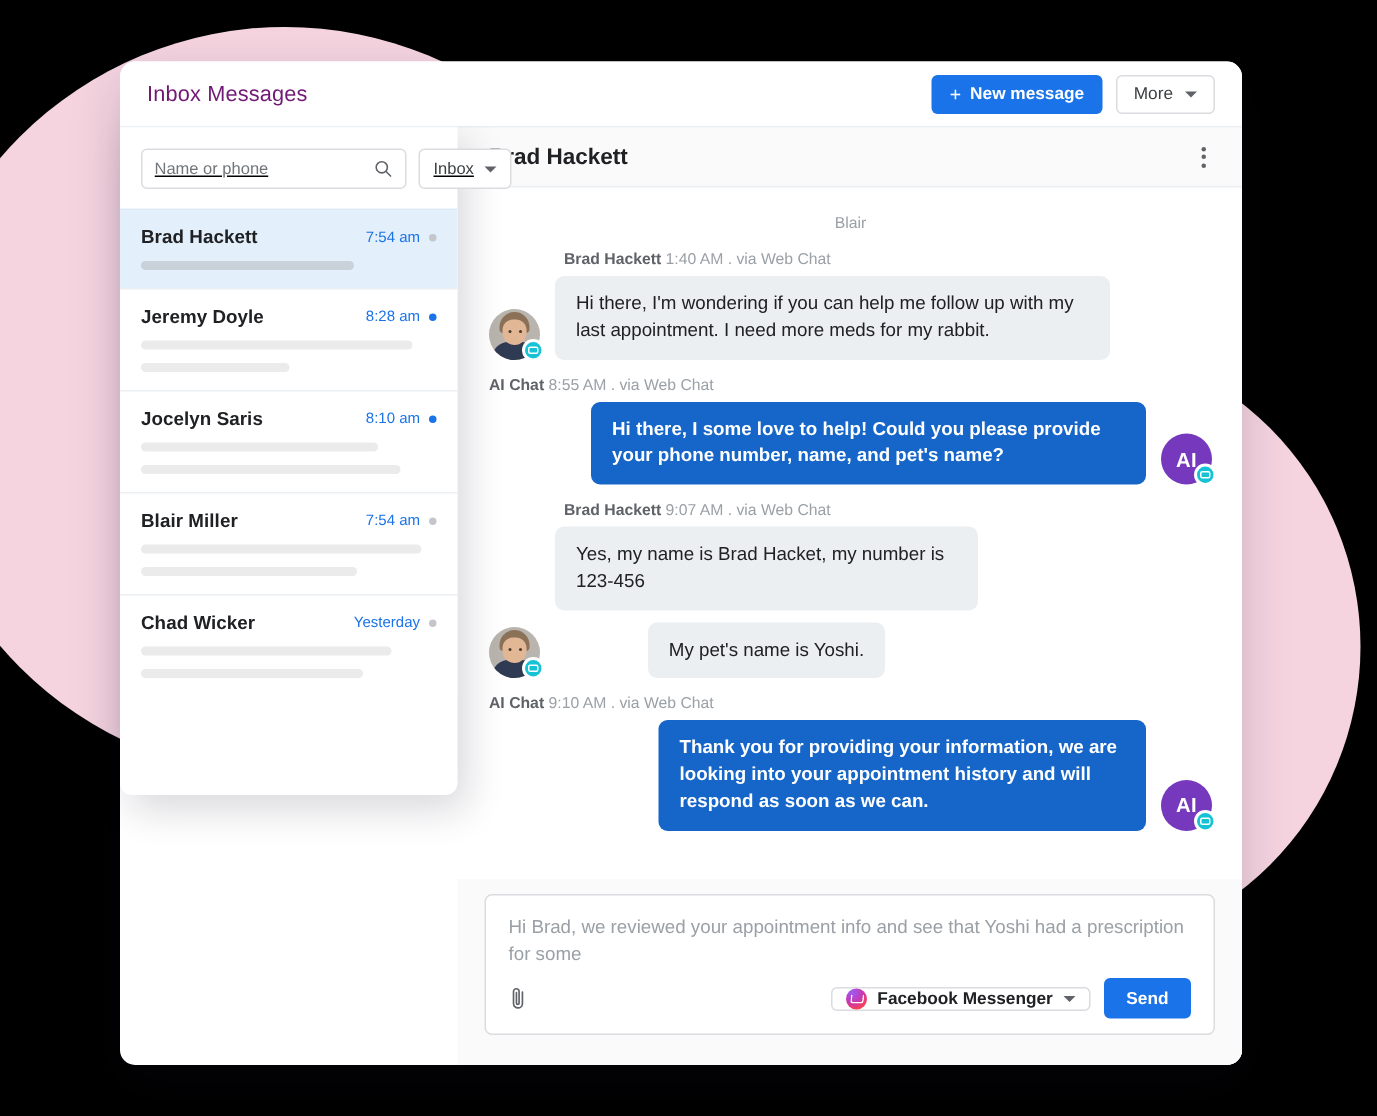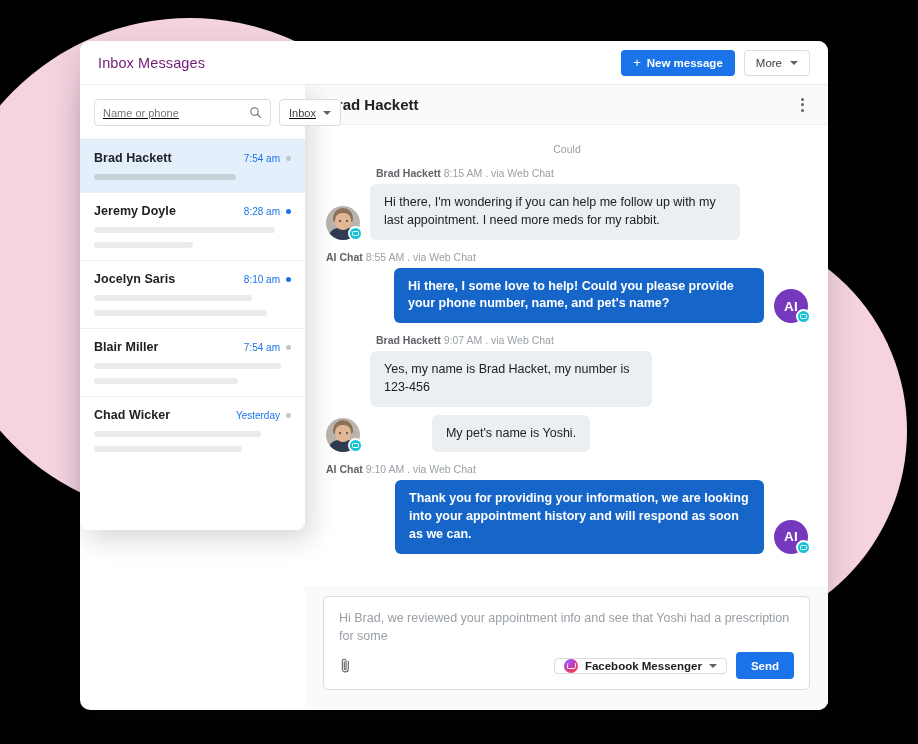--- a/index.html
+++ b/index.html
@@ -429,26 +429,26 @@
         <div class="chat-title">Brad Hackett</div>
         <div class="kebab">
           <i></i>
           <i></i>
           <i></i>
         </div>
       </div>
 
       <div class="chat-scroll">
 
-        <div class="day-sep">Could</div>
+        <div class="day-sep">Blair</div>
 
         <div class="msg-group in">
           <div class="msg-label">
             <b>Brad Hackett</b>
-            <span>8:15 AM</span>
+            <span>1:40 AM</span>
             <span>. via Web Chat</span>
           </div>
           <div class="row">
             <div class="avatar-wrap">
               <div class="avatar">
                 <div class="face-body"></div>
                 <div class="face-hair"></div>
                 <div class="face-skin"></div>
                 <div class="face-eye l"></div>
                 <div class="face-eye r"></div>
@@ -504,21 +504,21 @@
           </div>
         </div>
 
         <div class="msg-group out">
           <div class="msg-label">
             <b>AI Chat</b>
             <span>9:10 AM</span>
             <span>. via Web Chat</span>
           </div>
           <div class="row out">
-            <div class="bubble out" style="width:369px">Thank you for providing your information, we are looking into your appointment history and will respond as soon as we can.</div>
+            <div class="bubble out" style="width:325px">Thank you for providing your information, we are looking into your appointment history and will respond as soon as we can.</div>
             <div class="avatar-wrap">
               <div class="avatar ai">AI</div>
               <div class="badge">
                   <i></i>
                 </div>
             </div>
           </div>
         </div>
 
       </div>

